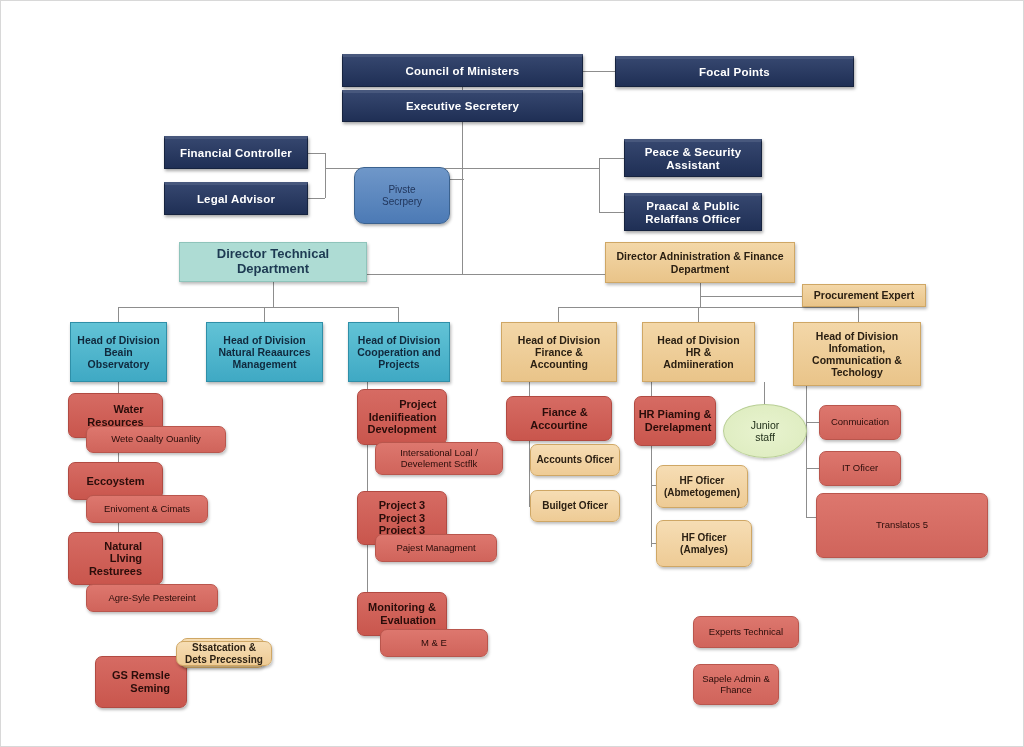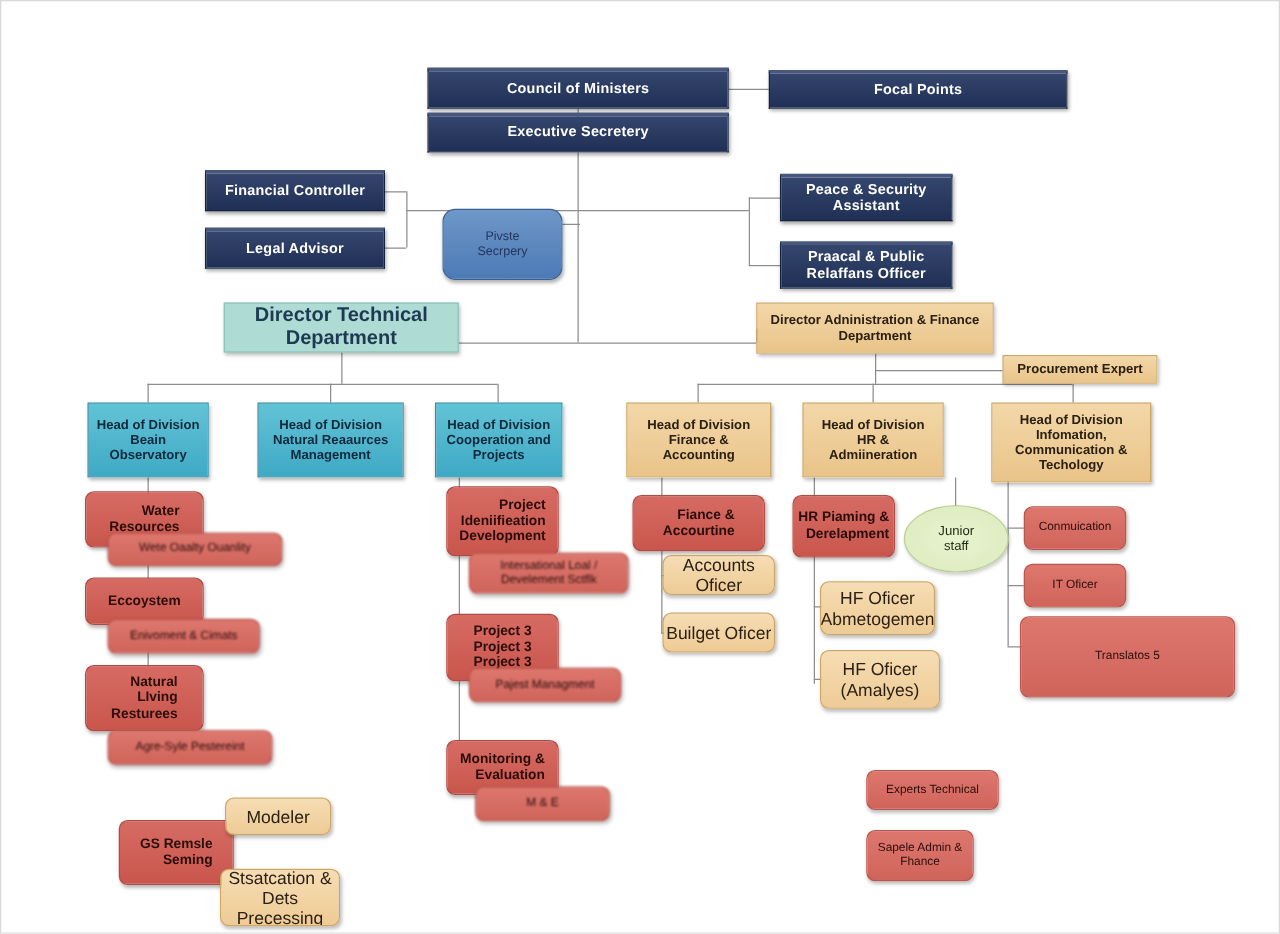--- a/index.html
+++ b/index.html
@@ -51,21 +51,21 @@
     border-radius:10px;
     box-shadow:1px 2px 3px rgba(0,0,0,.3);
     filter:blur(.35px);
   }
 
   
   .tealpale{
     background:#aedcd4;
     color:#1d3a52;
     font-weight:bold;
-    font-size:16px;
+    font-size:13px;
     border:1px solid #8fc4bb;
     box-shadow:1px 2px 3px rgba(0,0,0,.28);
   }
 
   
   .teal{
     background:linear-gradient(#62c3d6,#3fa9c4);
     color:#10293d;
     font-weight:bold;
     font-size:10.5px;
@@ -78,22 +78,22 @@
     background:linear-gradient(#f3d7a8,#e9c489);
     color:#2b2013;
     font-weight:bold;
     font-size:10.5px;
     border:1px solid #cfa765;
     box-shadow:1px 2px 3px rgba(0,0,0,.28);
   }
   .tanrnd{
     background:linear-gradient(#f6ddb4,#eecb95);
     color:#2b2013;
-    font-weight:normal;
-    font-size:14px;
+    font-weight:bold;
+    font-size:10px;
     border:1px solid #cfa765;
     border-radius:7px;
     box-shadow:1px 2px 3px rgba(0,0,0,.25);
   }
 
   
   .red{
     background:linear-gradient(#d66b63,#c9564d);
     color:#2a0d0a;
     font-weight:bold;
@@ -234,21 +234,21 @@
   <div class="node redsub blurry2" style="left:85px;top:494px;width:122px;height:28px;">Enivoment &amp; Cimats</div>
 
   <div class="node red blurry" style="left:67px;top:531px;width:95px;height:53px;">Natural
 LIving
 Resturees</div>
   <div class="node redsub blurry2" style="left:85px;top:583px;width:132px;height:28px;">Agre-Syle Pestereint</div>
 
   <div class="node red blurry" style="left:94px;top:655px;width:92px;height:52px;">GS Remsle
 Seming</div>
   <div class="node tanrnd blurry" style="left:179px;top:637px;width:85px;height:30px;">Modeler</div>
-  <div class="node tanrnd blurry" style="left:175px;top:694px;width:96px;height:46px;">Stsatcation &amp;
+  <div class="node tanrnd blurry" style="left:175px;top:640px;width:96px;height:25px;">Stsatcation &amp;
 Dets Precessing</div>
 
   <div class="node red blurry" style="left:356px;top:388px;width:90px;height:56px;">Project
 Ideniifieation
 Development</div>
   <div class="node redsub blurry2" style="left:374px;top:441px;width:128px;height:33px;">Intersational Loal /
 Develement Sctflk</div>
 
   <div class="node red blurry" style="left:356px;top:490px;width:90px;height:54px;">Project 3
 Project 3

